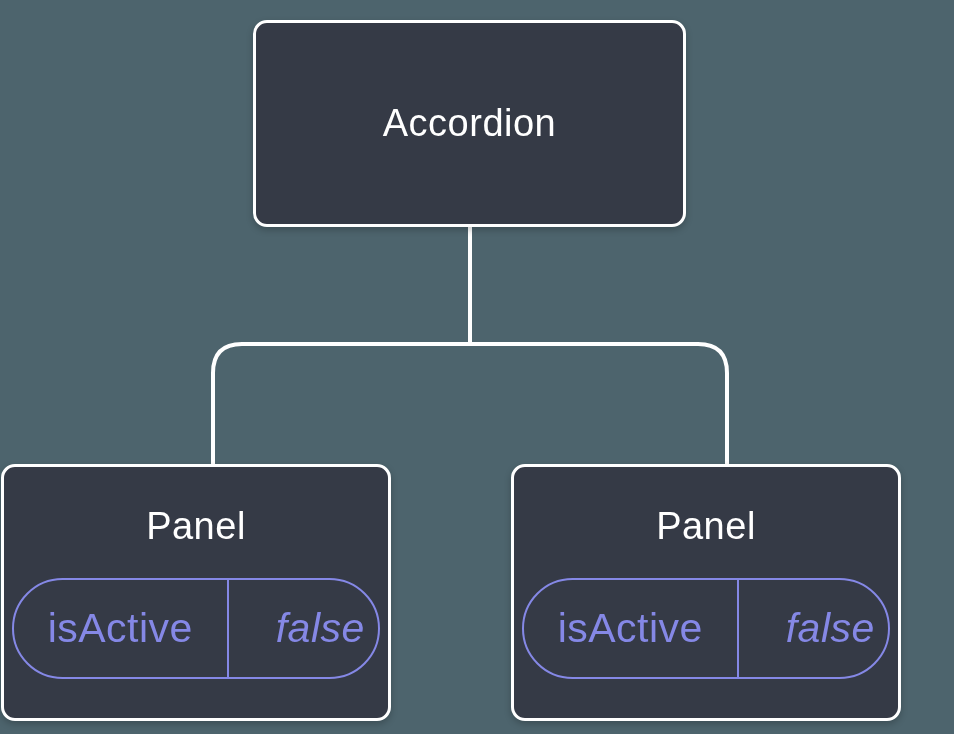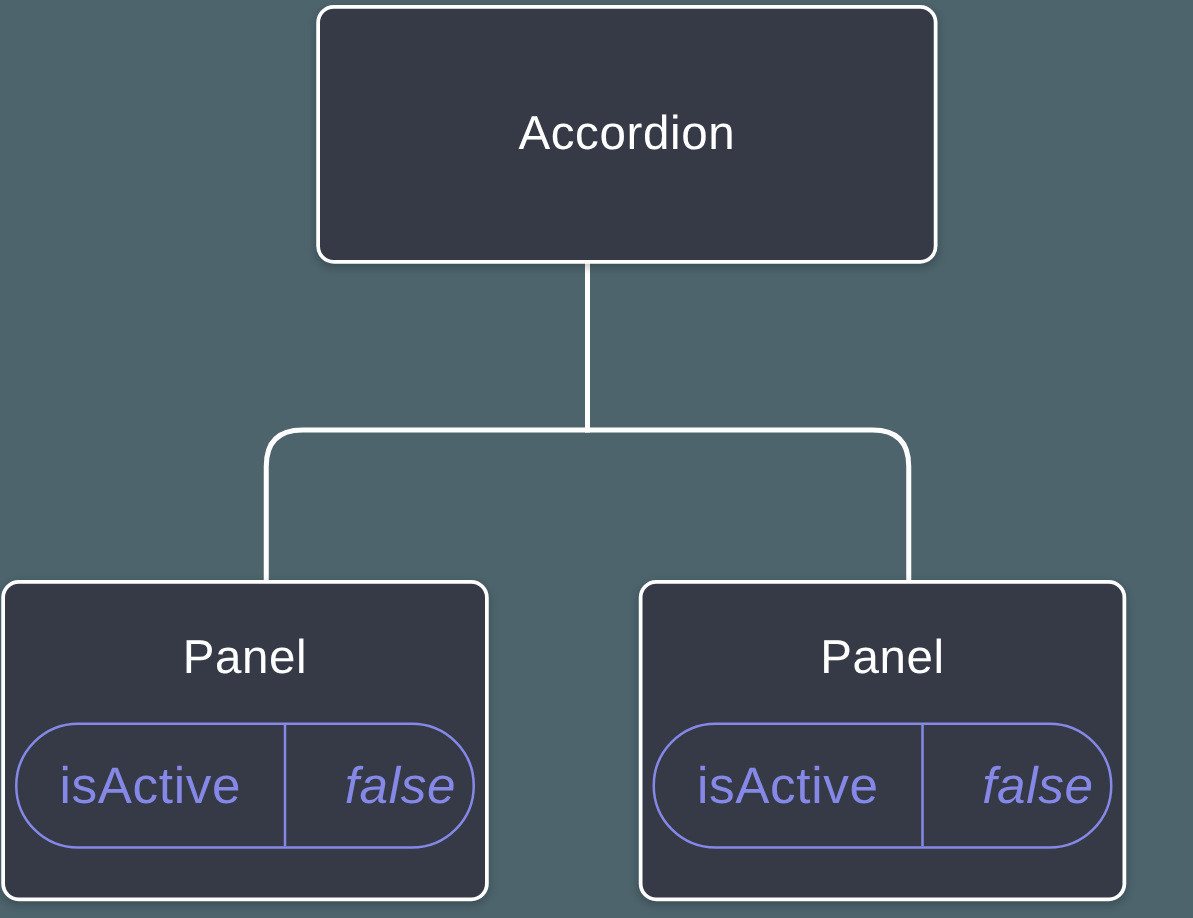--- a/index.html
+++ b/index.html
@@ -26,21 +26,21 @@
   }
   .node-title{
     color:var(--title);
     font-size:38px;
     font-weight:500;
     letter-spacing:0.5px;
     text-align:center;
     line-height:1.15;
   }
   .accordion-node{
-    left:253px;top:4px;width:497px;height:207px;
+    left:253px;top:20px;width:433px;height:207px;
     display:flex;align-items:center;justify-content:center;
   }
   .panel-node{
     top:464px;width:390px;height:257px;
     display:flex;flex-direction:column;align-items:center;
   }
   .panel-node.left{left:1px;}
   .panel-node.right{left:511px;}
   .panel-node .node-title{margin-top:38px;}
   .state-pill{

